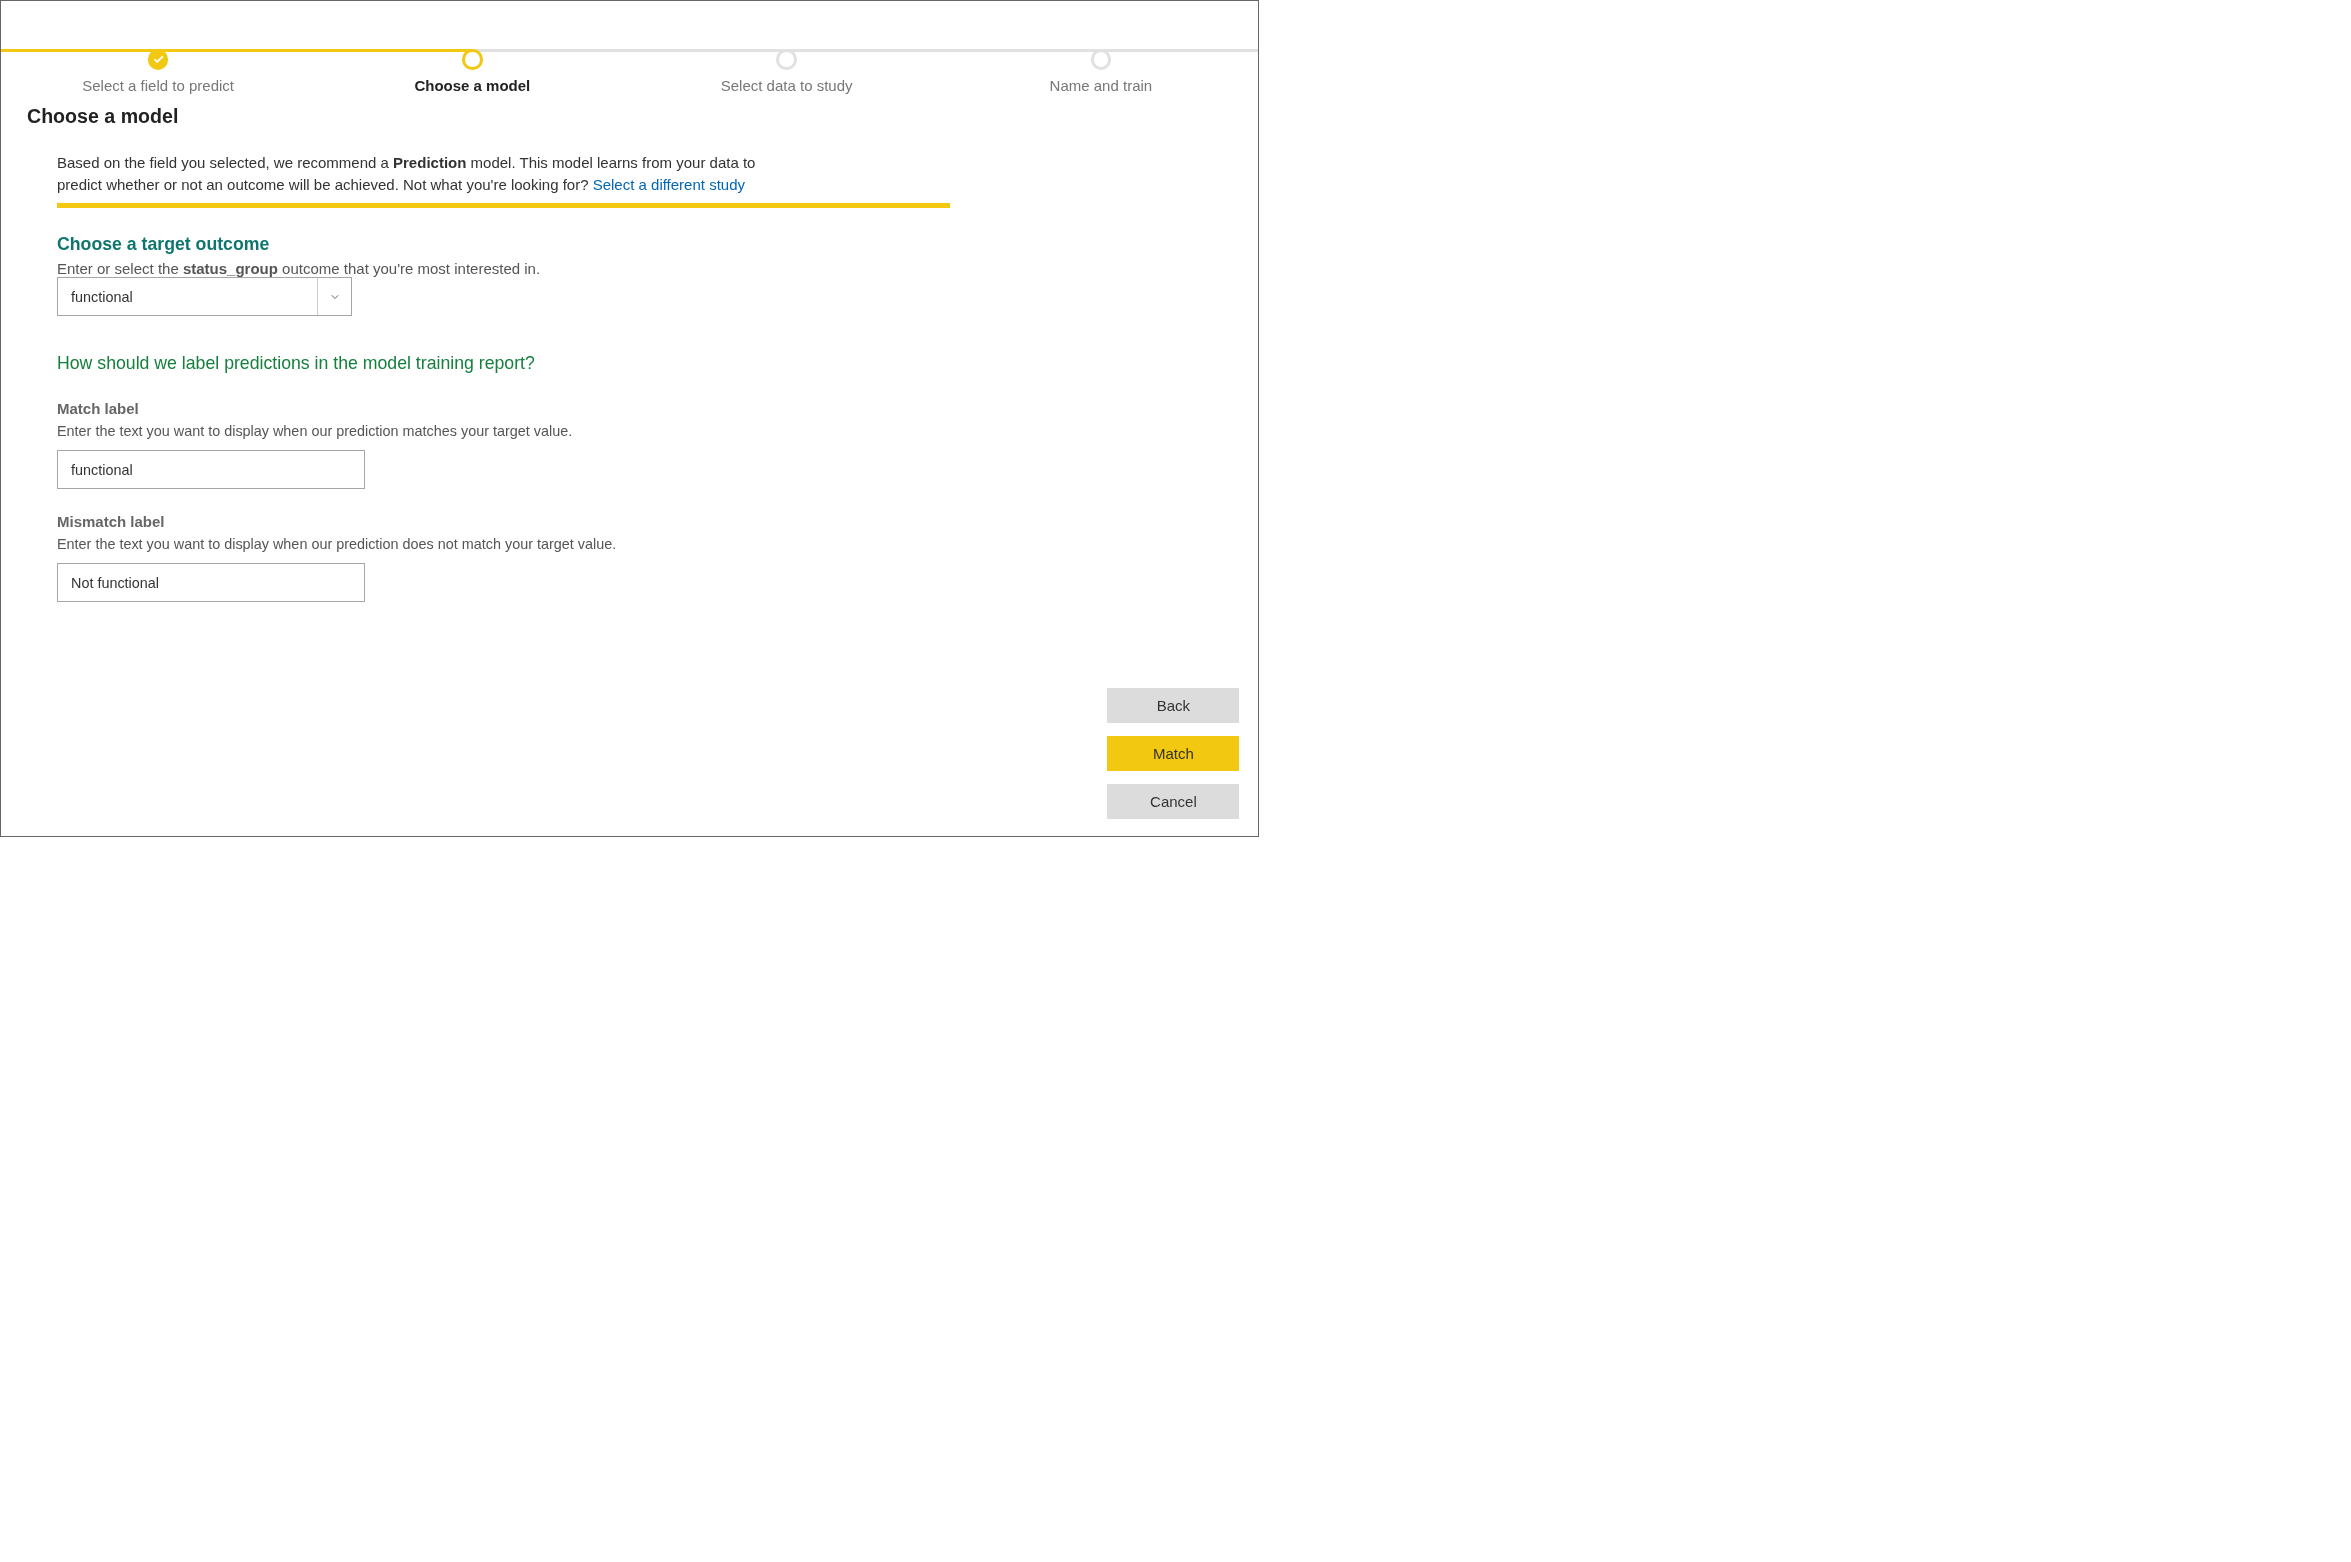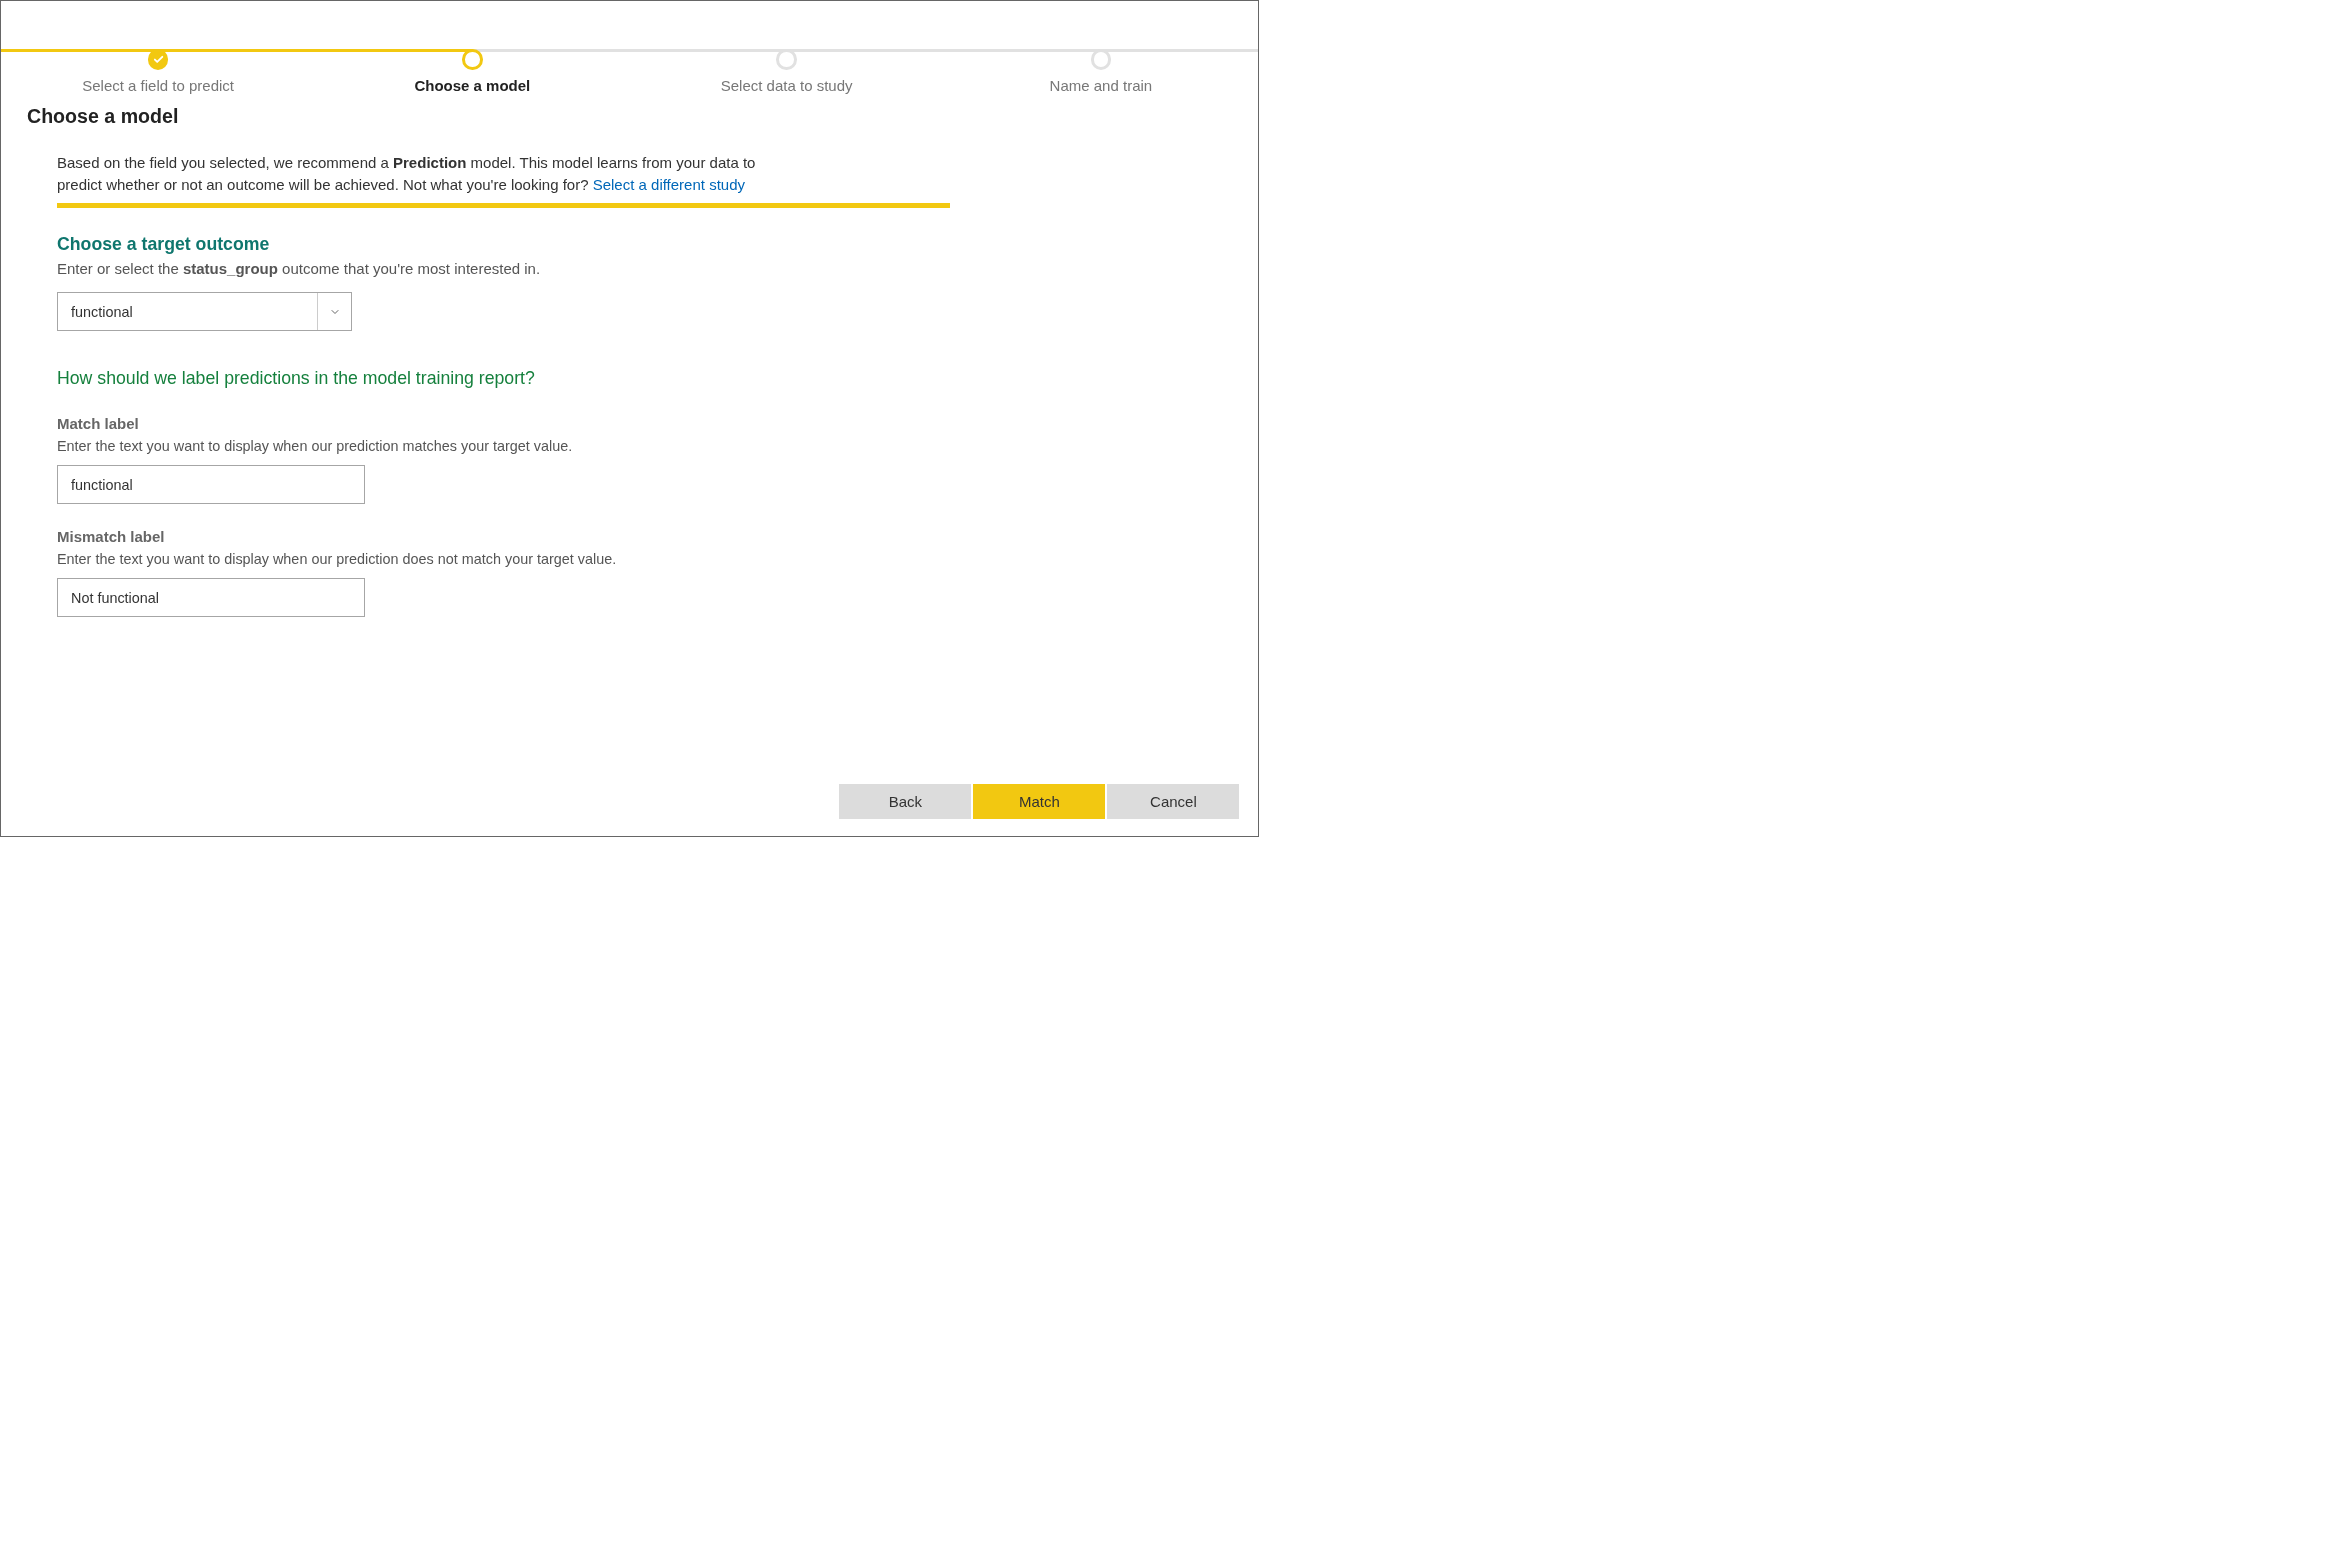--- a/index.html
+++ b/index.html
@@ -135,21 +135,20 @@
   .form-col { flex: 1; max-width: 634px; }
   .section-title {
     font-size: 17.7px;
     font-weight: 600;
     color: #0f766e;
     margin-bottom: 5.6px;
   }
   .section-sub {
     font-size: 15px;
     color: #555;
-    margin-bottom: 15px;
   }
   .section-sub .bold { font-weight: 600; }
   .combo {
     width: 295px;
     height: 39px;
     border: 0.9px solid #a6a6a6;
     display: flex;
     align-items: center;
     background: #fff;
     cursor: pointer;
@@ -198,21 +197,22 @@
     font-family: inherit;
     margin-bottom: 24px;
   }
 
   
   .button-row {
     position: absolute;
     bottom: 17px;
     right: 18.6px;
     display: flex;
-    gap: 2px;
+    gap: 13px;
+    flex-direction: column;
   }
   .btn {
     width: 132px;
     height: 35px;
     border: none;
     font-size: 15px;
     color: #333;
     cursor: pointer;
     font-family: inherit;
   }

